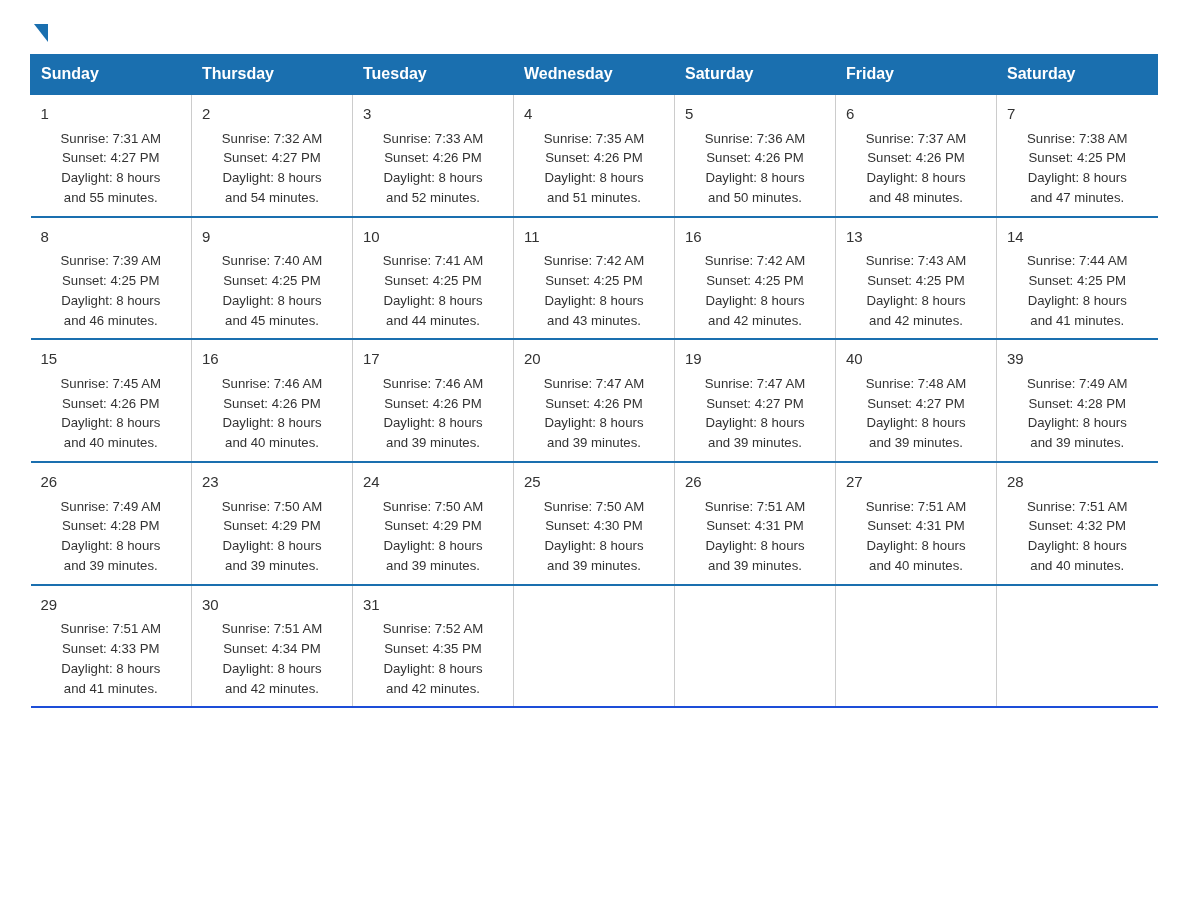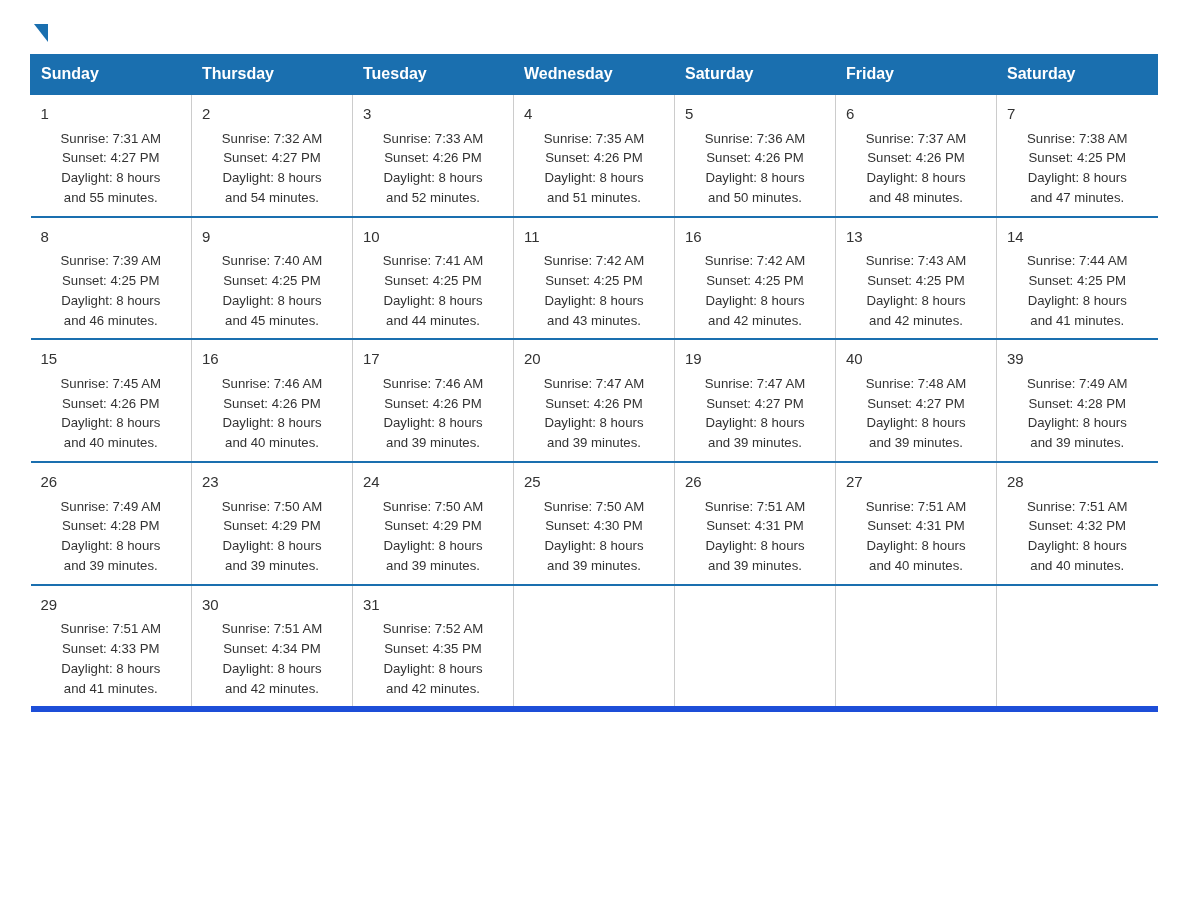--- a/index.html
+++ b/index.html
@@ -97,21 +97,21 @@
       font-weight: normal;
       margin-bottom: 3px;
     }
     .day-info {
       font-size: 13.2px;
       color: #333;
       text-align: center;
     }
     
     tbody tr:last-child td {
-      border-bottom: 6px solid #1d4ed8;
+      border-bottom: 2px solid #1d4ed8;
     }
   </style>
 </head>
 <body>
 
 <div class="header">
   <div class="logo">
     <div class="logo-general">
       <span></span>
       <span class="blue-arrow"></span>

